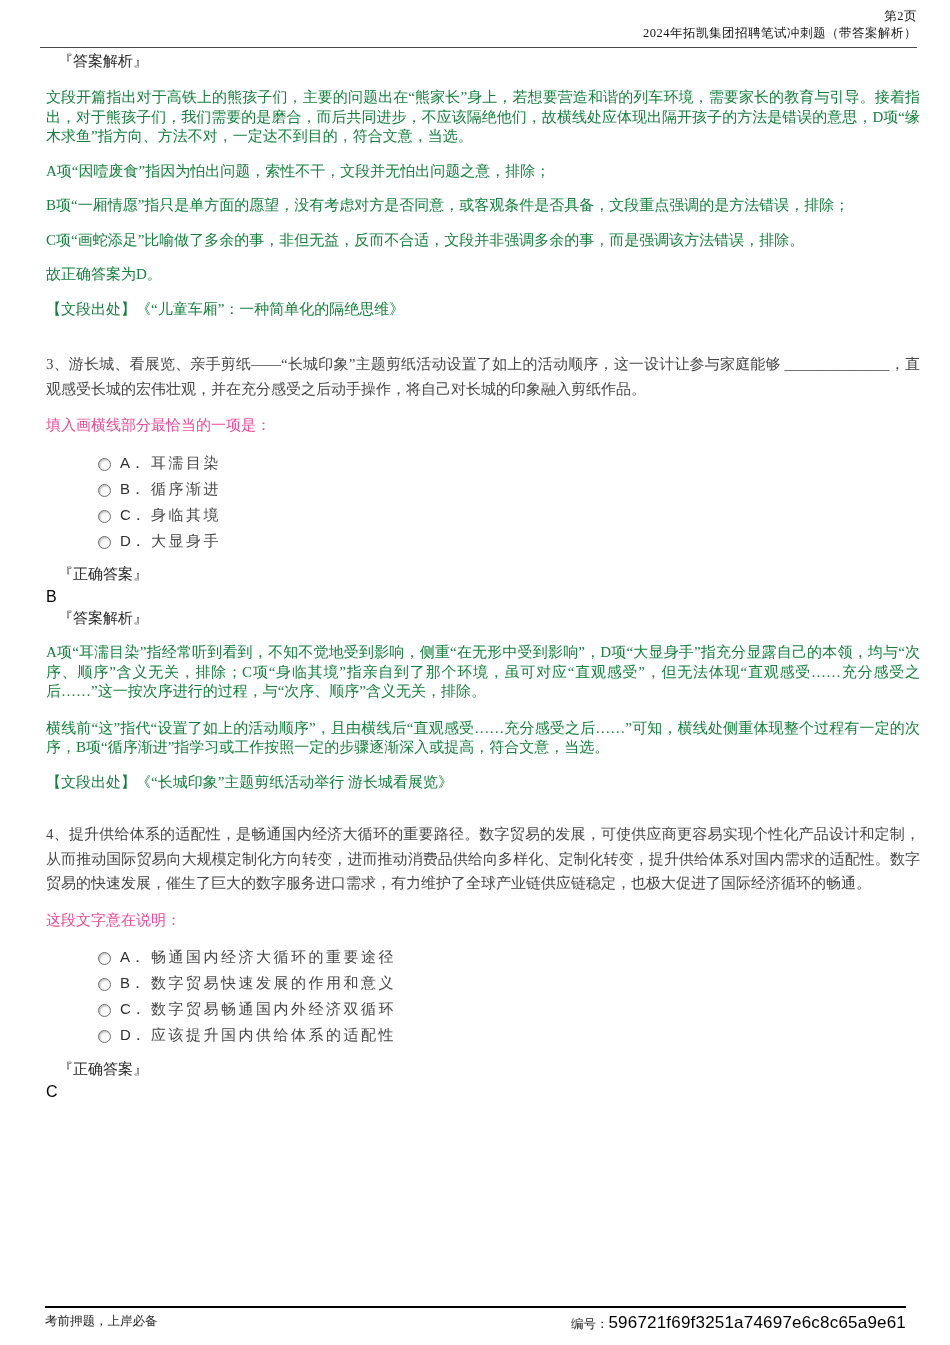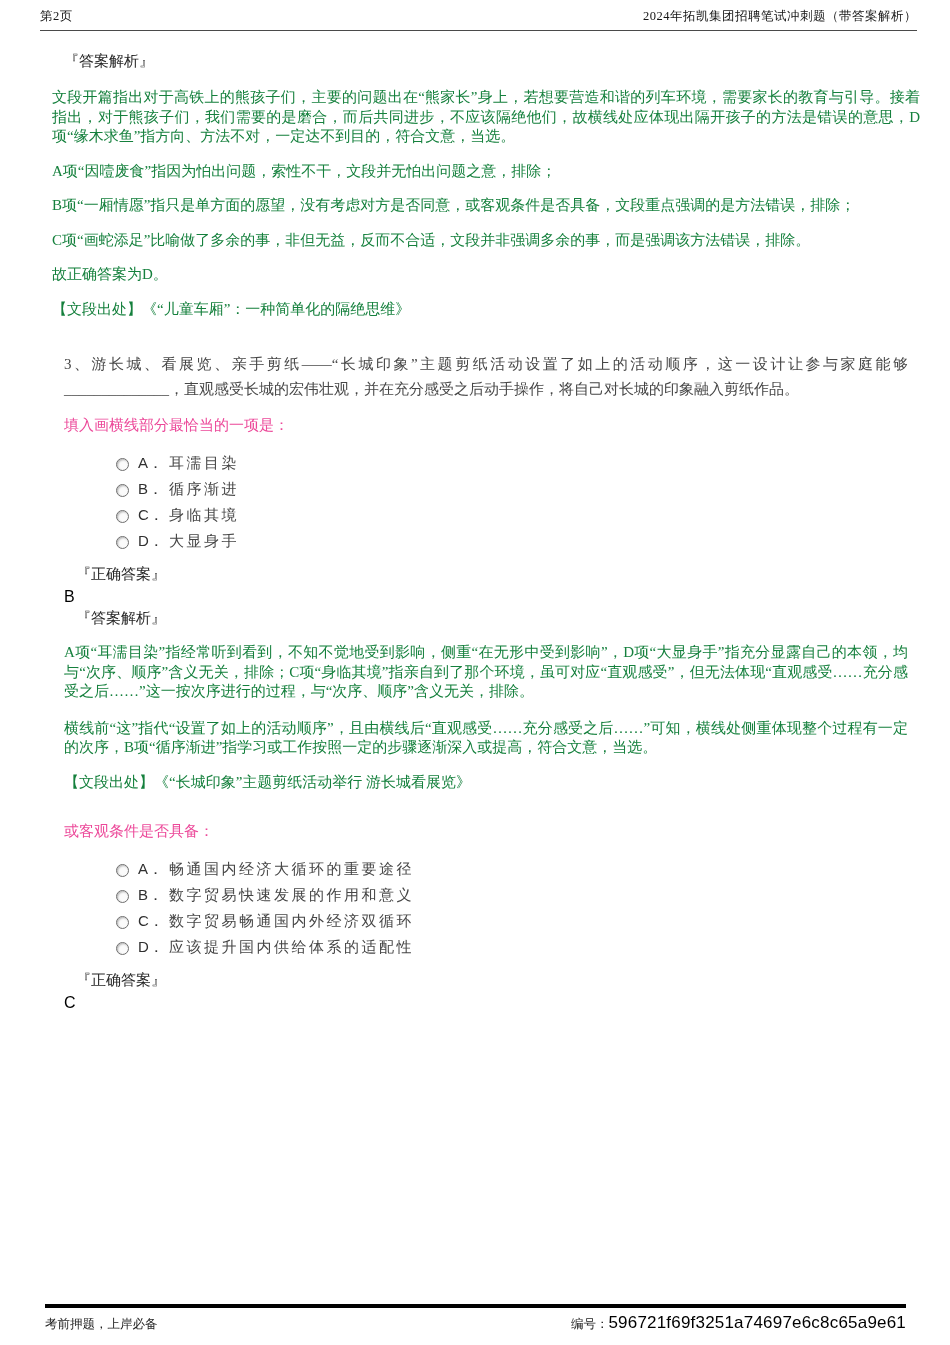--- a/index.html
+++ b/index.html
@@ -6,31 +6,31 @@
   .page{
     position:relative;width:950px;height:1345px;background:#ffffff;
     font-family:"Liberation Serif","DejaVu Serif",serif;color:#1c1c1c;
     overflow:hidden;margin:0 auto;
   }
   
   .hdr{
     position:absolute;top:8px;left:40px;right:33px;
     display:flex;justify-content:space-between;align-items:flex-end;
     border-bottom:1px solid #4a4a4a;padding-bottom:5px;
-    font-size:12.5px;color:#141414;
+    font-size:12.5px;color:#141414;flex-direction:column;
   }
   .hdr .page-num{letter-spacing:0.5px;}
   .hdr .doc-title{letter-spacing:0.5px;}
   
-  .main{position:absolute;top:44px;left:52px;right:30px;}
+  .main{position:absolute;top:44px;left:46px;right:30px;}
   .sec-label{font-size:15px;color:#262626;padding-left:12px;margin:0;}
   .first-label{margin-top:8px;}
   .ana{font-size:15px;line-height:19.5px;color:#15803d;margin:15px 0 0 0;text-align:justify;}
   .ana.p-first{margin-top:17px;}
-  .q{margin:12px;}
+  .q{margin:0;}
   .q3{margin-top:33px;}
   .q4{margin-top:30px;}
   .stem{font-size:15px;line-height:24.5px;color:#464646;margin:0;text-align:justify;}
   .prompt{font-size:15px;color:#ec4899;margin:15px 0 0 0;}
   .opts{margin:15px 0 0 52px;}
   .opt{display:flex;align-items:center;height:26px;}
   .radio{
     width:11px;height:11px;border-radius:50%;
     border:1px solid #6e6e6e;background:#fbfbfb;
     box-shadow:inset 1px 1px 2px rgba(0,0,0,0.28);
@@ -43,22 +43,22 @@
   .otext{font-size:15px;color:#464646;letter-spacing:2.5px;}
   .ans-label{margin-top:11px;}
   .answer{
     font-family:"Liberation Sans","DejaVu Sans",sans-serif;
     font-size:16px;color:#000;margin:3px 0 0 0;line-height:20px;
   }
   .mid-label{margin-top:2px;}
   
   .ftr{
     position:absolute;left:45px;right:44px;bottom:12px;
-    border-top:4px solid #000000;padding-top:5px;
-    display:flex;justify-content:space-between;align-items:flex-end;
+    border-top:2px solid #000000;padding-top:5px;
+    display:flex;justify-content:space-between;align-items:flex-start;
   }
   .ftr .slogan{font-size:12.5px;color:#1e1e1e;}
   .ftr .code{font-size:12.5px;color:#1e1e1e;}
   .ftr .code .num{
     font-family:"Liberation Sans","DejaVu Sans",sans-serif;
     font-size:17px;color:#000;letter-spacing:0.2px;
   }
 </style>
 </head>
 <body>
@@ -107,21 +107,22 @@
       </div>
       <p class="sec-label ans-label">『正确答案』</p>
       <p class="answer">B</p>
       <p class="sec-label mid-label">『答案解析』</p>
       <p class="ana">A项“耳濡目染”指经常听到看到，不知不觉地受到影响，侧重“在无形中受到影响”，D项“大显身手”指充分显露自己的本领，均与“次序、顺序”含义无关，排除；C项“身临其境”指亲自到了那个环境，虽可对应“直观感受”，但无法体现“直观感受……充分感受之后……”这一按次序进行的过程，与“次序、顺序”含义无关，排除。</p>
       <p class="ana p-first">横线前“这”指代“设置了如上的活动顺序”，且由横线后“直观感受……充分感受之后……”可知，横线处侧重体现整个过程有一定的次序，B项“循序渐进”指学习或工作按照一定的步骤逐渐深入或提高，符合文意，当选。</p>
       <p class="ana">【文段出处】《“长城印象”主题剪纸活动举行 游长城看展览》</p>
     </section>
 
     <section class="q q4">
-      <p class="prompt">或客观条件是否具备：</p>
+      <p class="stem">4、提升供给体系的适配性，是畅通国内经济大循环的重要路径。数字贸易的发展，可使供应商更容易实现个性化产品设计和定制，从而推动国际贸易向大规模定制化方向转变，进而推动消费品供给向多样化、定制化转变，提升供给体系对国内需求的适配性。数字贸易的快速发展，催生了巨大的数字服务进口需求，有力维护了全球产业链供应链稳定，也极大促进了国际经济循环的畅通。</p>
+      <p class="prompt">这段文字意在说明：</p>
       <div class="opts">
         <div class="opt">
           <span class="radio"></span>
           <span class="letter">A．</span>
           <span class="otext">畅通国内经济大循环的重要途径</span>
         </div>
         <div class="opt">
           <span class="radio"></span>
           <span class="letter">B．</span>
           <span class="otext">数字贸易快速发展的作用和意义</span>

